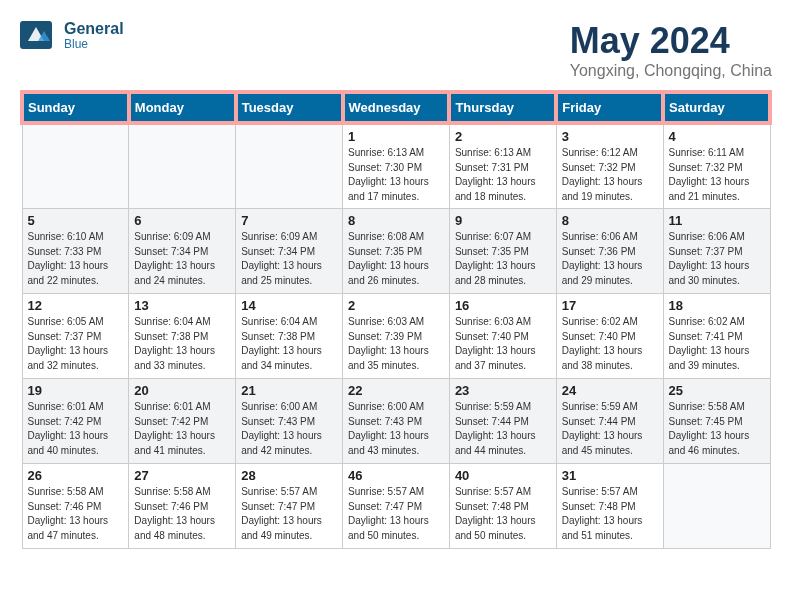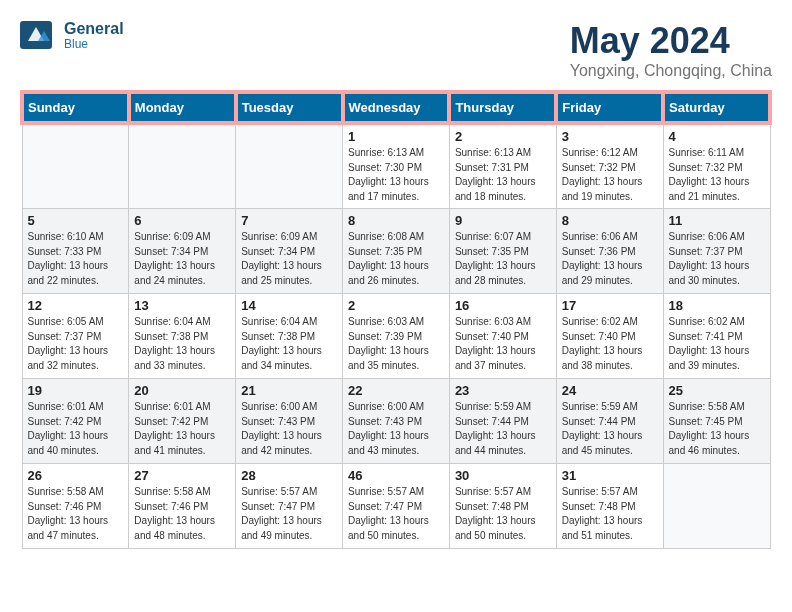--- a/index.html
+++ b/index.html
@@ -234,21 +234,21 @@
         </td>
         <td>
           <div class="day-number">28</div>
           <div class="day-info">Sunrise: 5:57 AM<br>Sunset: 7:47 PM<br>Daylight: 13 hours<br>and 49 minutes.</div>
         </td>
         <td>
           <div class="day-number">46</div>
           <div class="day-info">Sunrise: 5:57 AM<br>Sunset: 7:47 PM<br>Daylight: 13 hours<br>and 50 minutes.</div>
         </td>
         <td>
-          <div class="day-number">30</div>
+          <div class="day-number">40</div>
           <div class="day-info">Sunrise: 5:57 AM<br>Sunset: 7:48 PM<br>Daylight: 13 hours<br>and 50 minutes.</div>
         </td>
         <td>
           <div class="day-number">31</div>
           <div class="day-info">Sunrise: 5:57 AM<br>Sunset: 7:48 PM<br>Daylight: 13 hours<br>and 51 minutes.</div>
         </td>
         <td class="empty"></td>
       </tr>
     </tbody>
 </table>

